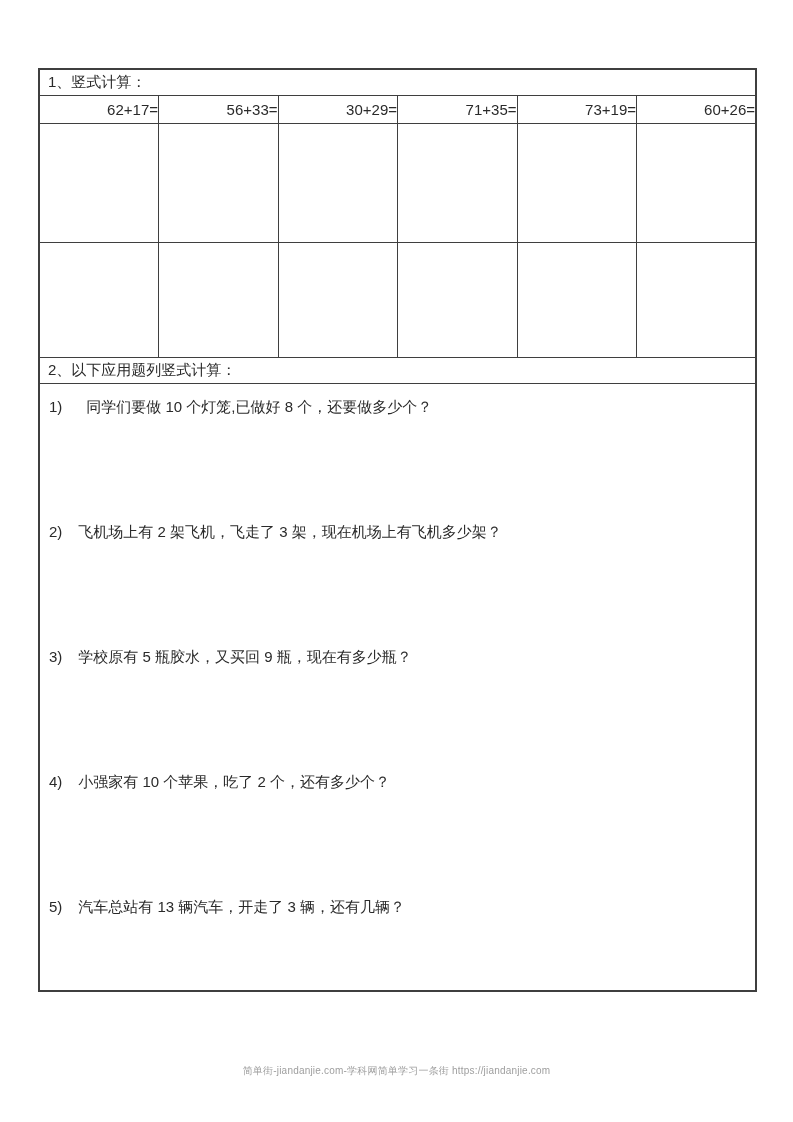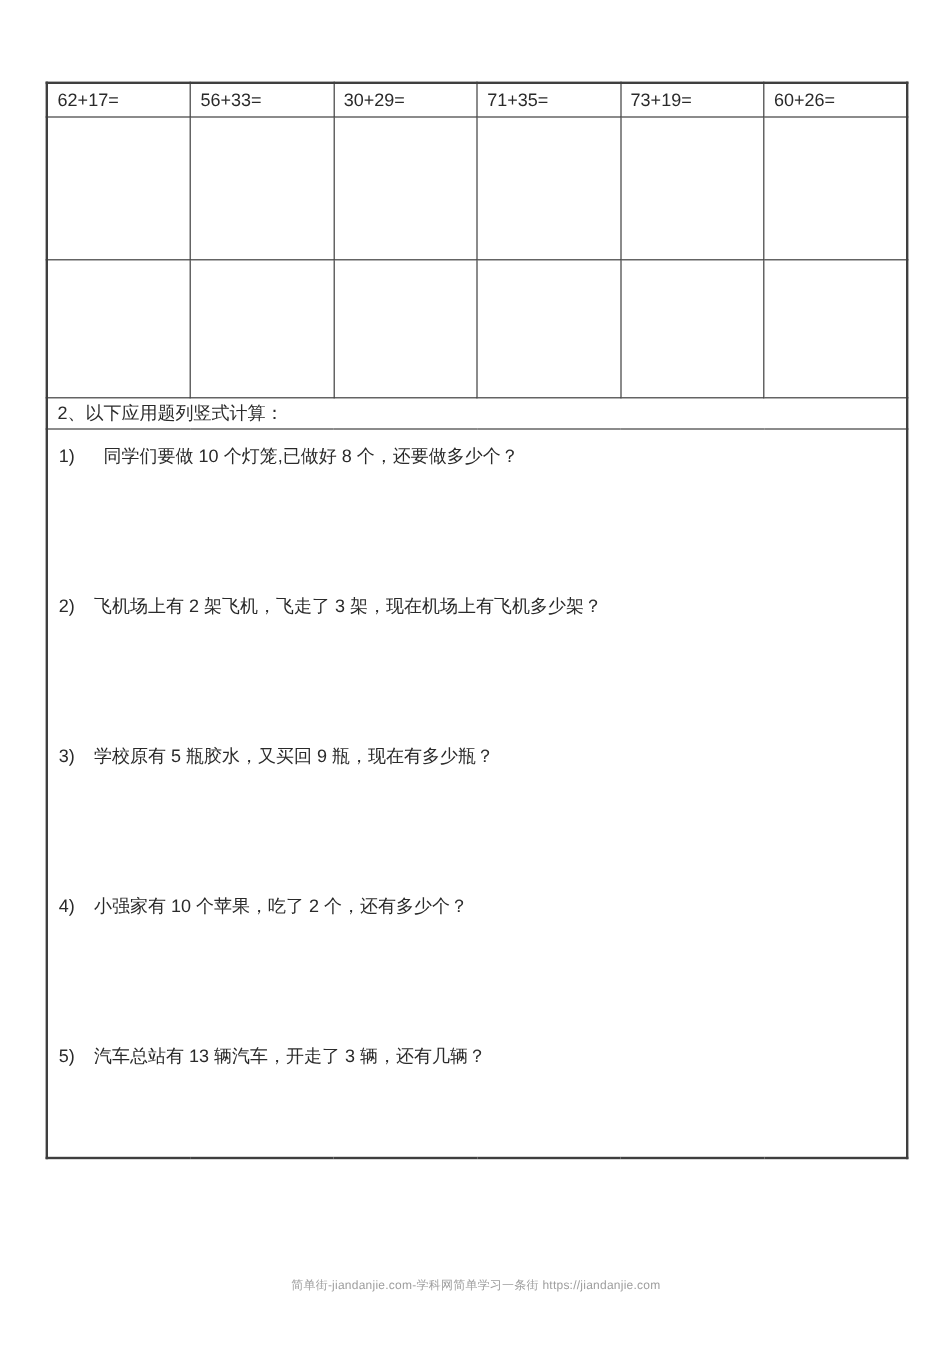--- a/index.html
+++ b/index.html
@@ -26,20 +26,21 @@
     border: 1px solid #3f3f3f;
     vertical-align: middle;
     padding: 0 0 0 8px;
   }
   .section-header-row td {
     height: 26px;
     font-weight: 400;
   }
   .calc-label-row td {
     height: 28px;
+    text-align: right;
   }
   .workspace-row-1 td { height: 119px; }
   .workspace-row-2 td { height: 115px; }
   .problems-cell {
     height: 608px;
     vertical-align: top !important;
     padding: 0 !important;
   }
   .word-problem {
     display: flex;
@@ -61,20 +62,23 @@
     font-size: 10px;
     color: #9e9e9e;
     letter-spacing: 0.2px;
   }
 </style>
 </head>
 <body>
 
 <table class="worksheet-table">
   <tbody>
+      <tr class="section-header-row">
+    <td colspan="6">1、竖式计算：</td>
+  </tr>
   <tr class="calc-label-row">
     <td>62+17=</td>
     <td>56+33=</td>
     <td>30+29=</td>
     <td>71+35=</td>
     <td>73+19=</td>
     <td>60+26=</td>
   </tr>
   <tr class="workspace-row-1">
     <td></td>

